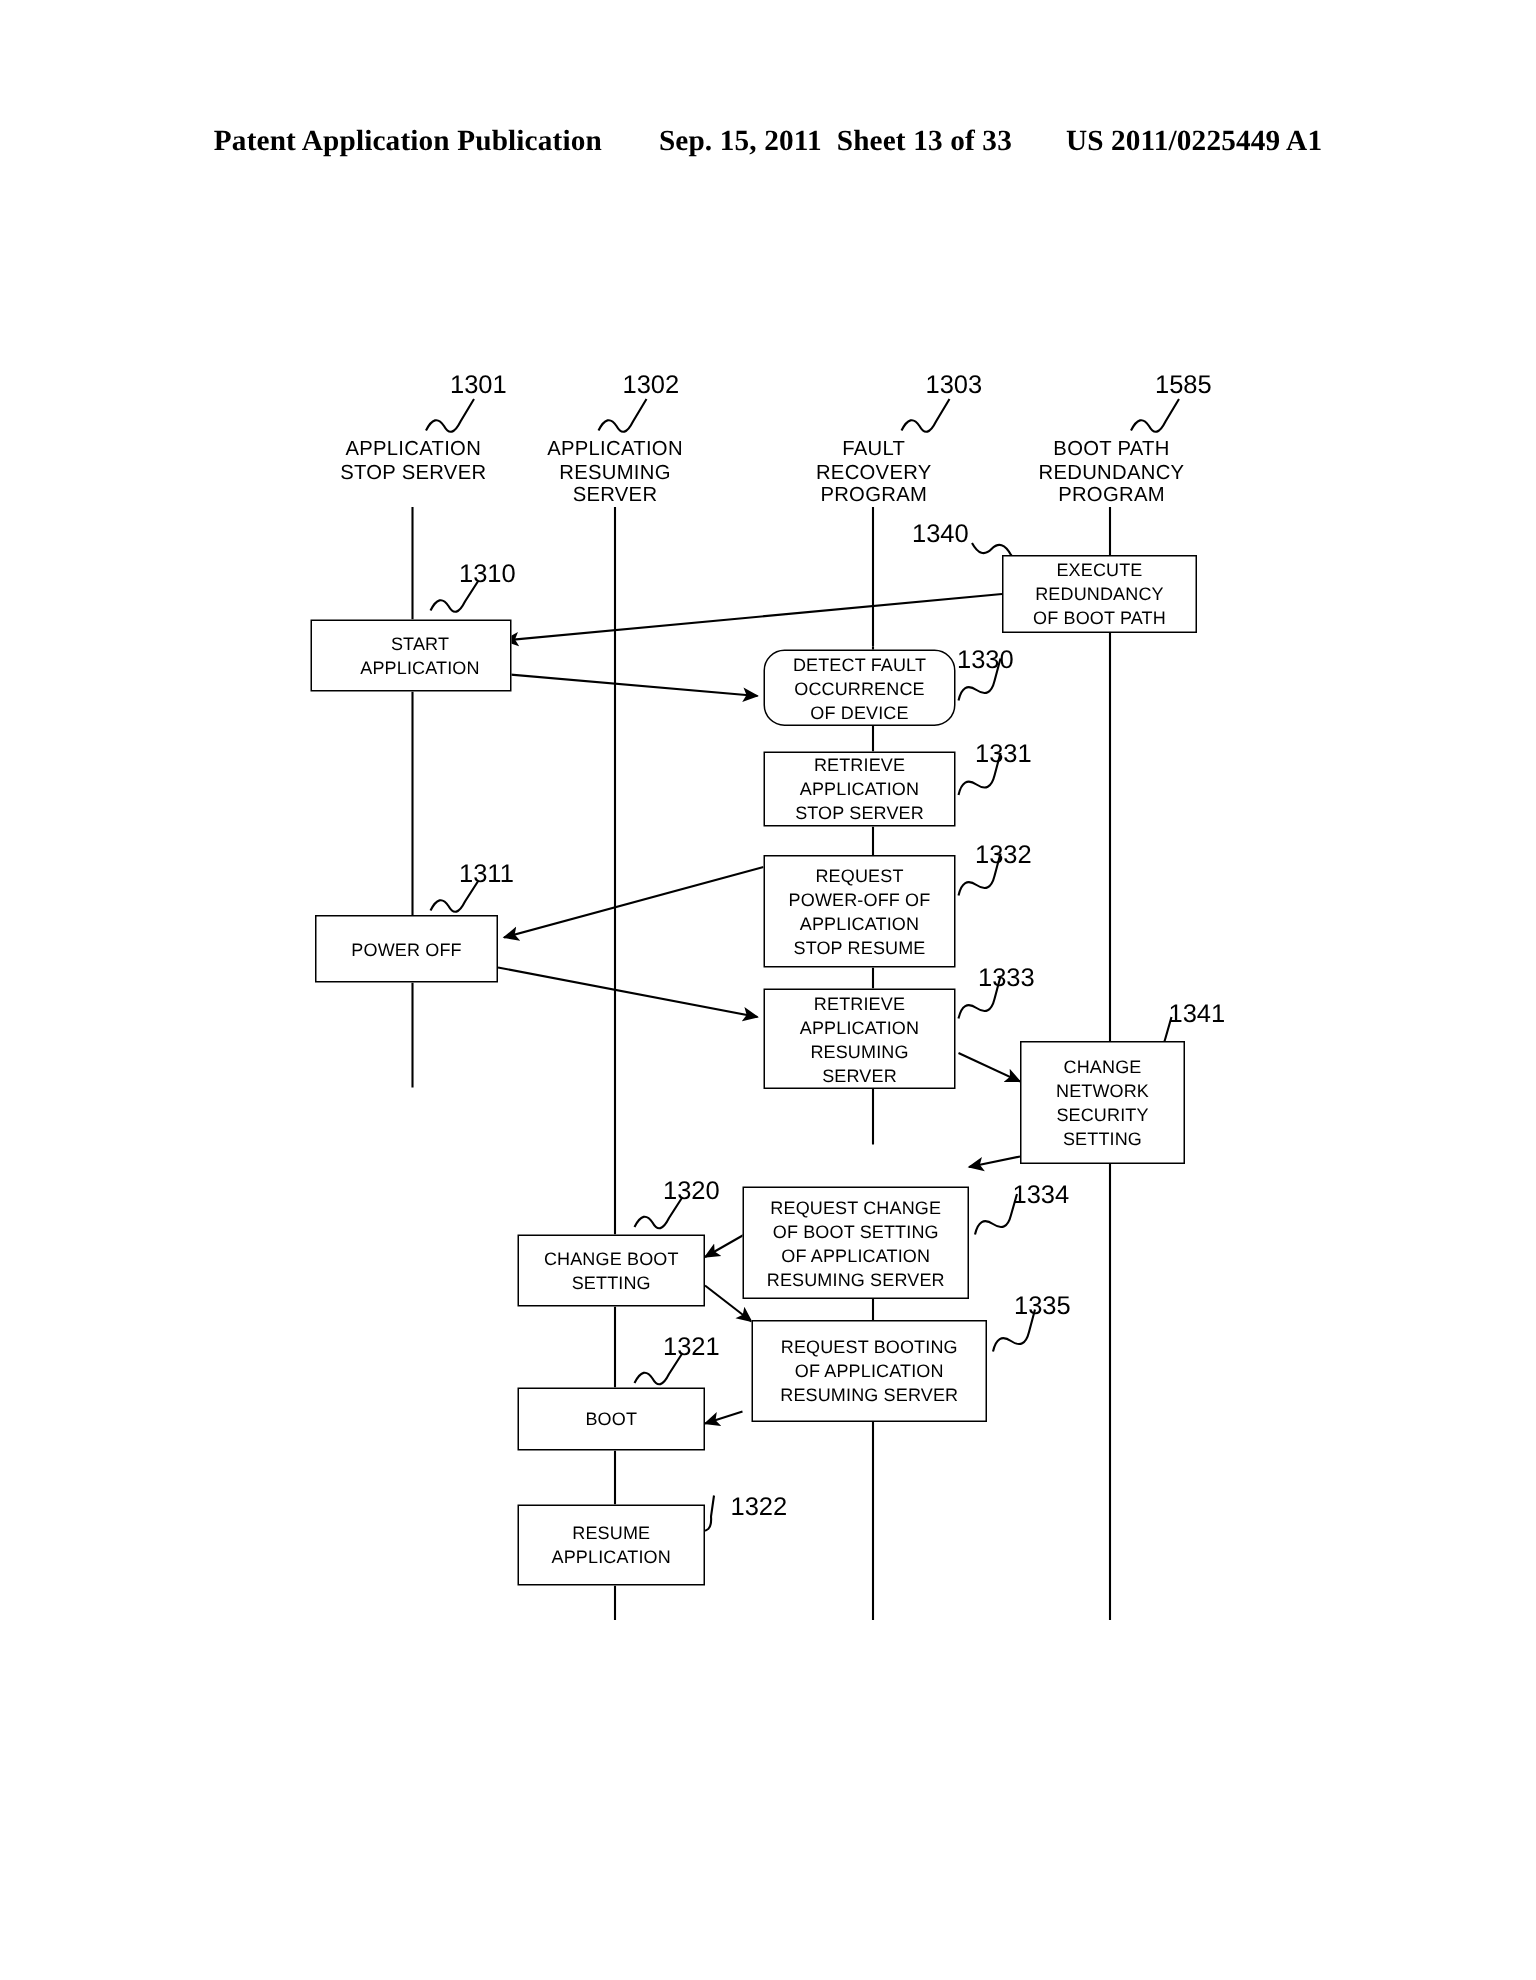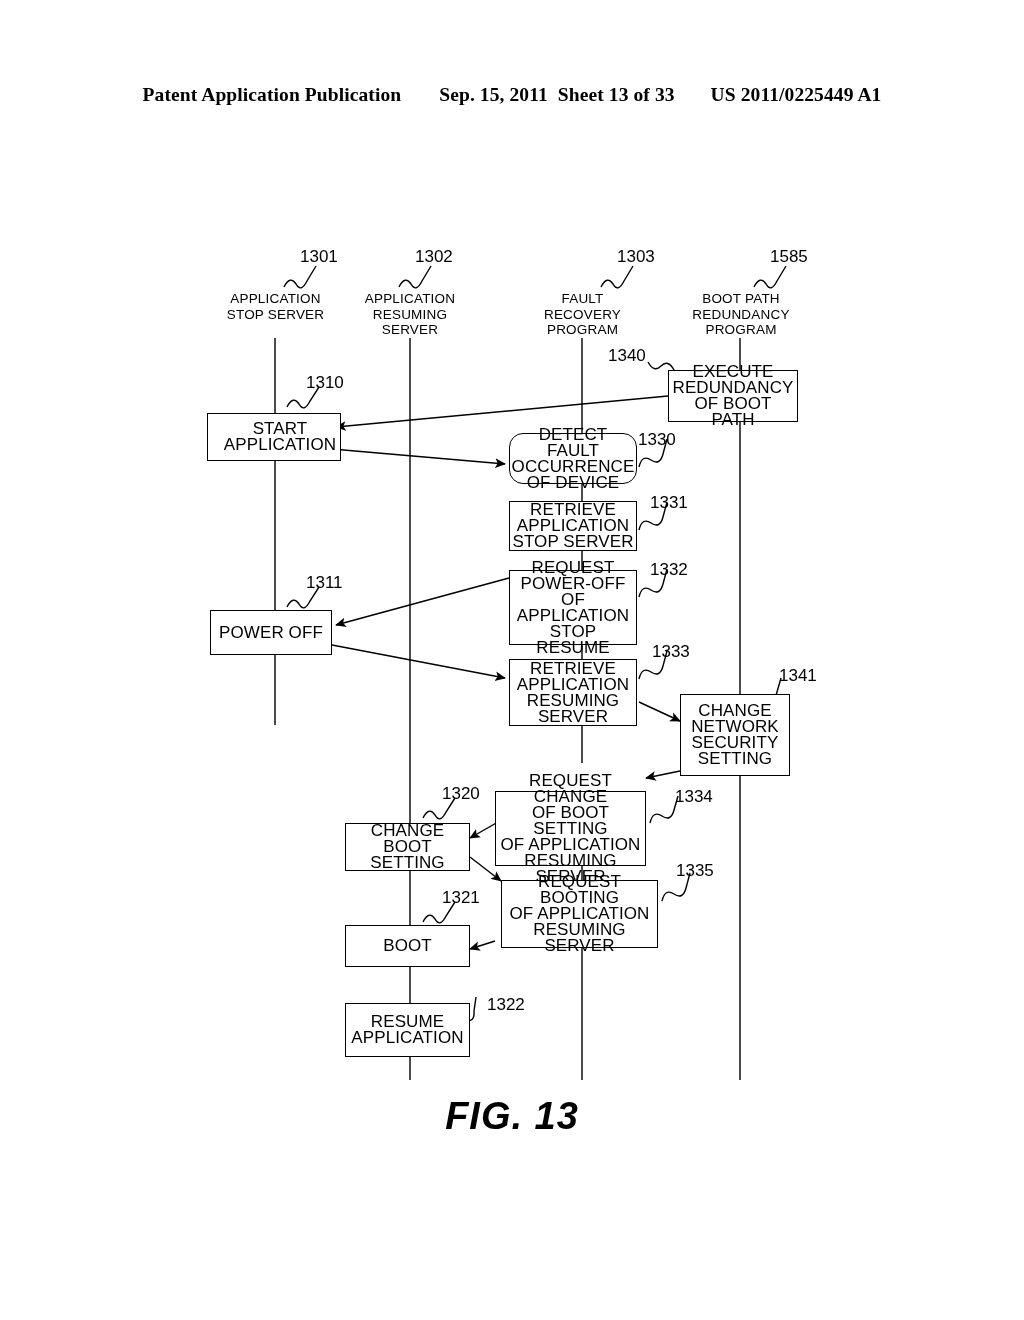--- a/index.html
+++ b/index.html
@@ -77,21 +77,21 @@
   
   .node {
     position: absolute;
     border: 1.4px solid #000;
     background: #ffffff;
     box-sizing: border-box;
     display: flex;
     align-items: center;
     justify-content: center;
     text-align: center;
-    font-size: 17px;
+    font-size: 12px;
     line-height: 16px;
     letter-spacing: 0.1px;
     white-space: pre-line;
     padding: 1px 2px;
   }
 
   
   #fig-caption {
     position: absolute;
     left: 0;
@@ -272,14 +272,13 @@
 REDUNDANCY
 OF BOOT PATH</div>
   <div class="ref" style="left:608px; top:346px;">1340</div>
 
   <div class="node" style="left:680px; top:694px; width:110px; height:82px;">CHANGE
 NETWORK
 SECURITY
 SETTING</div>
   <div class="ref" style="left:779px; top:666px;">1341</div>
 
-  <div id="fig-caption">FIG. 13</div>
 </div>
 
 </body></html>

